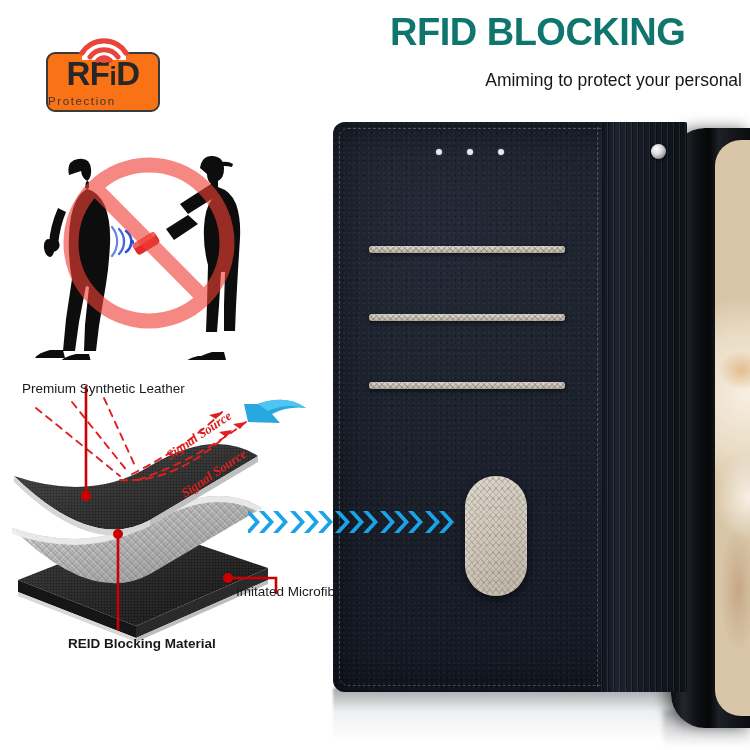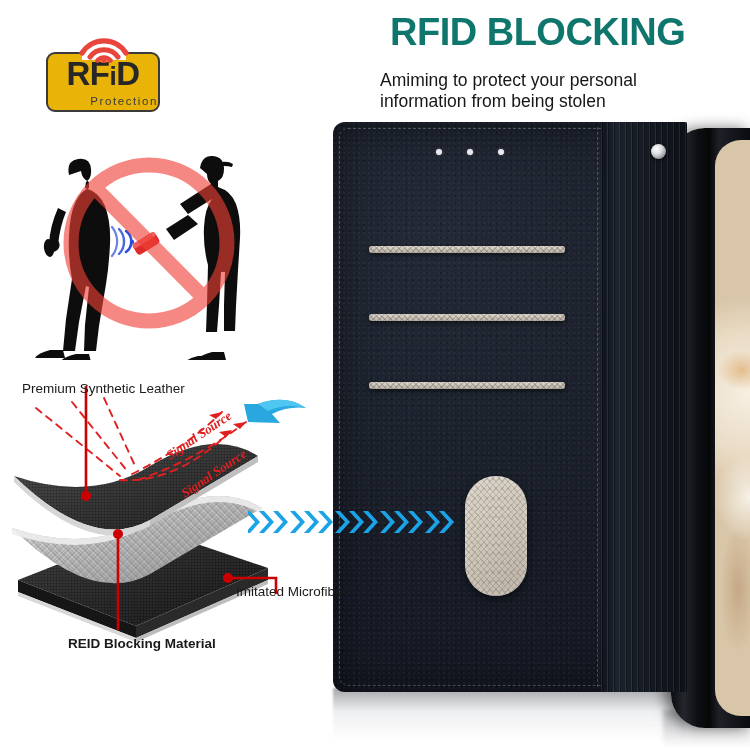--- a/index.html
+++ b/index.html
@@ -3,37 +3,37 @@
 <meta charset="utf-8">
 <style>
   * { margin:0; padding:0; box-sizing:border-box; }
   html,body { width:750px; height:750px; background:#ffffff; overflow:hidden; }
   body { font-family:"Liberation Sans", sans-serif; position:relative; }
 
   .stage { position:absolute; inset:0; width:750px; height:750px; background:#fff; }
 
   
   #rfid-badge { position:absolute; left:46px; top:52px; width:114px; height:60px;
-      border:2px solid #3a3a3a; border-radius:9px; background:#eab308; z-index:6; }
+      border:2px solid #3a3a3a; border-radius:9px; background:#f97316; z-index:6; }
   #rfid-badge .word { position:absolute; left:0; right:0; top:3px; text-align:center;
       font-size:33px; font-weight:bold; letter-spacing:-0.5px; color:#272727;
       font-family:"Liberation Sans", sans-serif; line-height:33px; }
   #rfid-badge .word .lowi { font-size:26px; }
-  #rfid-badge .sub { position:absolute; left:0; right:0; bottom:3px; text-align:right;
+  #rfid-badge .sub { position:absolute; left:0; right:0; bottom:3px; text-align:left;
       font-size:11.5px; letter-spacing:1.6px; color:#3a3a3a; font-weight:500; }
   
   #rfid-notch { position:absolute; left:82px; top:48px; width:44px; height:12px;
       background:#fff; z-index:7; }
   #wifi-arcs { position:absolute; left:78px; top:23px; width:52px; height:40px; z-index:8; }
 
   
   #headline { position:absolute; left:390px; top:11px; width:348px; text-align:left;
       font-size:38px; font-weight:bold; letter-spacing:-0.5px; color:#0f766e;
       line-height:42px; z-index:6; }
-  #subhead { position:absolute; left:380px; top:70px; width:362px; text-align:left;
+  #subhead { position:absolute; left:380px; top:70px; width:362px; text-align:right;
       font-size:17.5px; color:#161616; line-height:21px; z-index:6; }
 
   
   #silhouette-scene { position:absolute; left:22px; top:130px; width:255px; height:230px; z-index:5; }
 
   
   #layer-diagram { position:absolute; left:0px; top:368px; width:340px; height:300px; z-index:5; }
 
   .diag-label { position:absolute; font-size:13.5px; color:#1a1a1a; white-space:nowrap; z-index:9; }
   #label-leather    { left:22px;  top:381px; }
@@ -128,21 +128,20 @@
   <svg id="wifi-arcs" viewBox="0 0 52 40">
     <path d="M4 30 A26 26 0 0 1 48 30" fill="none" stroke="#e8463c" stroke-width="5.4" stroke-linecap="round"></path>
     <path d="M12 34 A17 17 0 0 1 40 34" fill="none" stroke="#e8463c" stroke-width="5.0" stroke-linecap="round"></path>
     <path d="M19.5 37.5 A8.5 8.5 0 0 1 32.5 37.5" fill="none" stroke="#e8463c" stroke-width="4.6" stroke-linecap="round"></path>
     <circle cx="26" cy="39" r="2.6" fill="#e8463c"></circle>
   </svg>
 
   <div id="headline">RFID BLOCKING</div>
   <div id="subhead">
     <div>Amiming to protect your personal</div>
-    <div>information from being stolen</div>
   </div>
 
   <svg id="silhouette-scene" viewBox="0 0 255 230">
 
     <g fill="#0d0d0d">
       <path d="M47 45 q-3 -14 9 -16 q12 -2 13 10 q1 9 -5 13 l-1 6 q14 4 20 18
                q6 16 5 38 q-1 22 -4 40 l-7 42 -3 25 h-12 l1 -26 4 -38 -3 -1 -7 36 -4 29 h-12
                l3 -32 6 -40 q-4 -20 -3 -44 q1 -22 7 -34 q5 -10 13 -13 l0 -6 q-7 -3 -8 -11z"></path>
       <path d="M36 78 q-8 18 -9 36 l9 1 q2 -19 8 -33z"></path>
       <ellipse cx="27" cy="118" rx="5" ry="9" transform="rotate(-8 27 118)"></ellipse>

